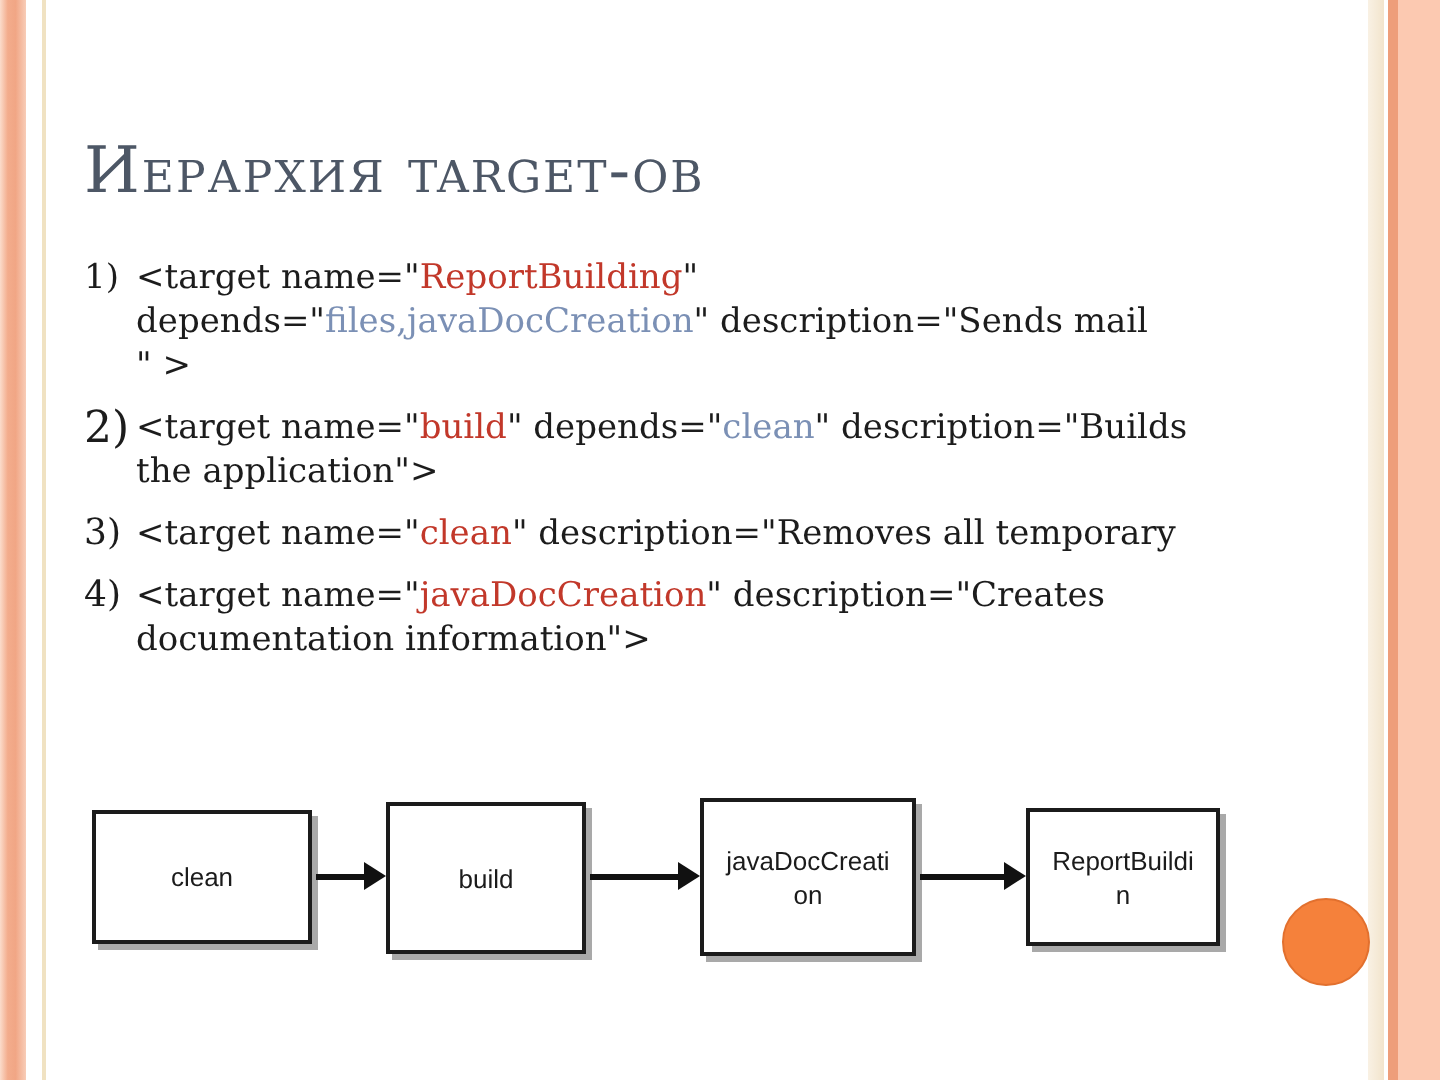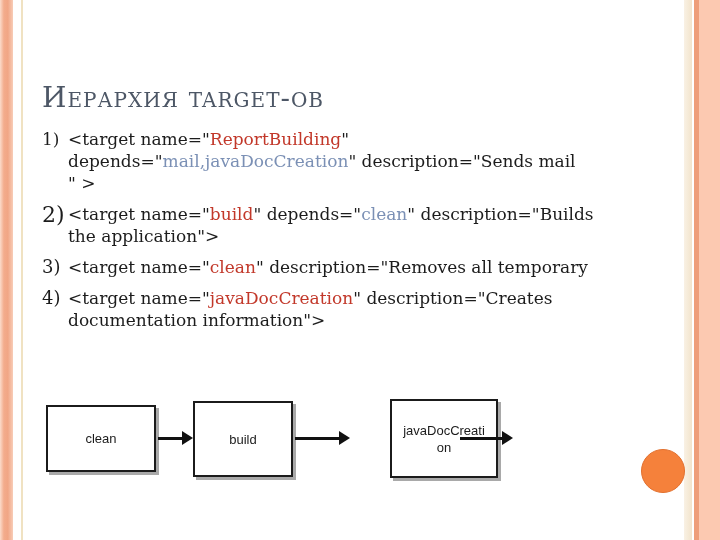--- a/index.html
+++ b/index.html
@@ -16,22 +16,22 @@
   
   .stripe-left{position:absolute;left:0;top:0;width:13px;height:540px;
     background:linear-gradient(90deg,#fbdccb 0%,#f3ac8c 30%,#f1a685 60%,#f8cdb8 100%);}
   .accent-line-left{position:absolute;left:21px;top:0;width:2px;height:540px;background:#f0e2c2;}
   .cream-right{position:absolute;left:684px;top:0;width:8px;height:540px;
     background:linear-gradient(90deg,#f9f1e4 0%,#f2e4cc 100%);}
   .salmon-line-right{position:absolute;left:694px;top:0;width:5px;height:540px;background:#ee9e7a;}
   .salmon-band-right{position:absolute;left:699px;top:0;width:21px;height:540px;background:#fcc9b1;}
 
   .slide-title{
-    position:absolute;left:42px;top:80px;width:600px;
-    font-size:28px;line-height:36px;font-variant:small-caps;letter-spacing:1px;
+    position:absolute;left:42px;top:67px;width:600px;
+    font-size:32px;line-height:36px;font-variant:small-caps;letter-spacing:1px;
     color:var(--title-color,#4d5766);
   }
 
   .target-list{position:absolute;left:42px;top:128px;width:610px;font-size:17px;}
   .list-item{display:flex;margin-bottom:9px;align-items:flex-start;}
   .list-item:nth-child(2){margin-top:7px;}
   .item-num{flex:0 0 26px;font-size:17px;line-height:22px;}
   .list-item:nth-child(2) .item-num{font-size:22px;line-height:23px;}
   .list-item:nth-child(3) .item-num,
   .list-item:nth-child(4) .item-num{font-size:18px;}
@@ -44,21 +44,21 @@
   
   .flow-node{
     position:absolute;background:#fff;border:2px solid #1b1b1b;
     box-shadow:3px 3px 0 #a9a9a9;
     display:flex;align-items:center;justify-content:center;text-align:center;
     font-family:"Liberation Sans", sans-serif;font-size:13px;line-height:17px;
     white-space:pre-line;color:#1b1b1b;box-sizing:border-box;
   }
   .node-1{left:46px;top:405px;width:110px;height:67px;}
   .node-2{left:193px;top:401px;width:100px;height:76px;}
-  .node-3{left:350px;top:399px;width:108px;height:79px;margin-left:40px;}
+  .node-3{left:350px;top:399px;width:108px;height:79px;}
   .node-4{left:513px;top:404px;width:97px;height:69px;}
 
   .flow-arrow{position:absolute;top:431px;height:14px;}
   .arrow-1{left:158px;width:35px;}
   .arrow-2{left:295px;width:55px;}
   .arrow-3{left:460px;width:53px;}
   .flow-arrow .shaft{position:absolute;left:0;right:9px;top:6px;height:3px;background:#111;}
   .flow-arrow .head{position:absolute;right:0;top:0;width:0;height:0;
     border-left:11px solid #111;border-top:7px solid transparent;border-bottom:7px solid transparent;}
 
@@ -78,21 +78,21 @@
   <div class="salmon-line-right"></div>
   <div class="salmon-band-right"></div>
 
   <div class="slide-title">Иерархия target-ов</div>
 
   <div class="target-list">
       <div class="list-item">
         <span class="item-num">1)</span>
         <div class="item-body">
           <div class="code-line"><span class="seg plain">&lt;target name="</span><span class="seg red">ReportBuilding</span><span class="seg plain">"</span></div>
-          <div class="code-line"><span class="seg plain">depends="</span><span class="seg blue">mail,javaDocCreation</span><span class="seg plain">" description="Sends mail</span></div>
+          <div class="code-line"><span class="seg plain">depends="</span><span class="seg blue">files,javaDocCreation</span><span class="seg plain">" description="Sends mail</span></div>
           <div class="code-line"><span class="seg plain">" &gt;</span></div>
         </div>
       </div>
       <div class="list-item">
         <span class="item-num">2)</span>
         <div class="item-body">
           <div class="code-line"><span class="seg plain">&lt;target name="</span><span class="seg red">build</span><span class="seg plain">" depends="</span><span class="seg blue">clean</span><span class="seg plain">" description="Builds</span></div>
           <div class="code-line"><span class="seg plain">the application"&gt;</span></div>
         </div>
       </div>
@@ -120,15 +120,17 @@
   <div class="flow-arrow arrow-2">
     <div class="shaft"></div>
     <div class="head"></div>
   </div>
   <div class="flow-node node-3">javaDocCreati
 on</div>
   <div class="flow-arrow arrow-3">
     <div class="shaft"></div>
     <div class="head"></div>
   </div>
+  <div class="flow-node node-4">ReportBuildi
+n</div>
 
   <div class="accent-circle"></div>
 </div>
 
 </body></html>

